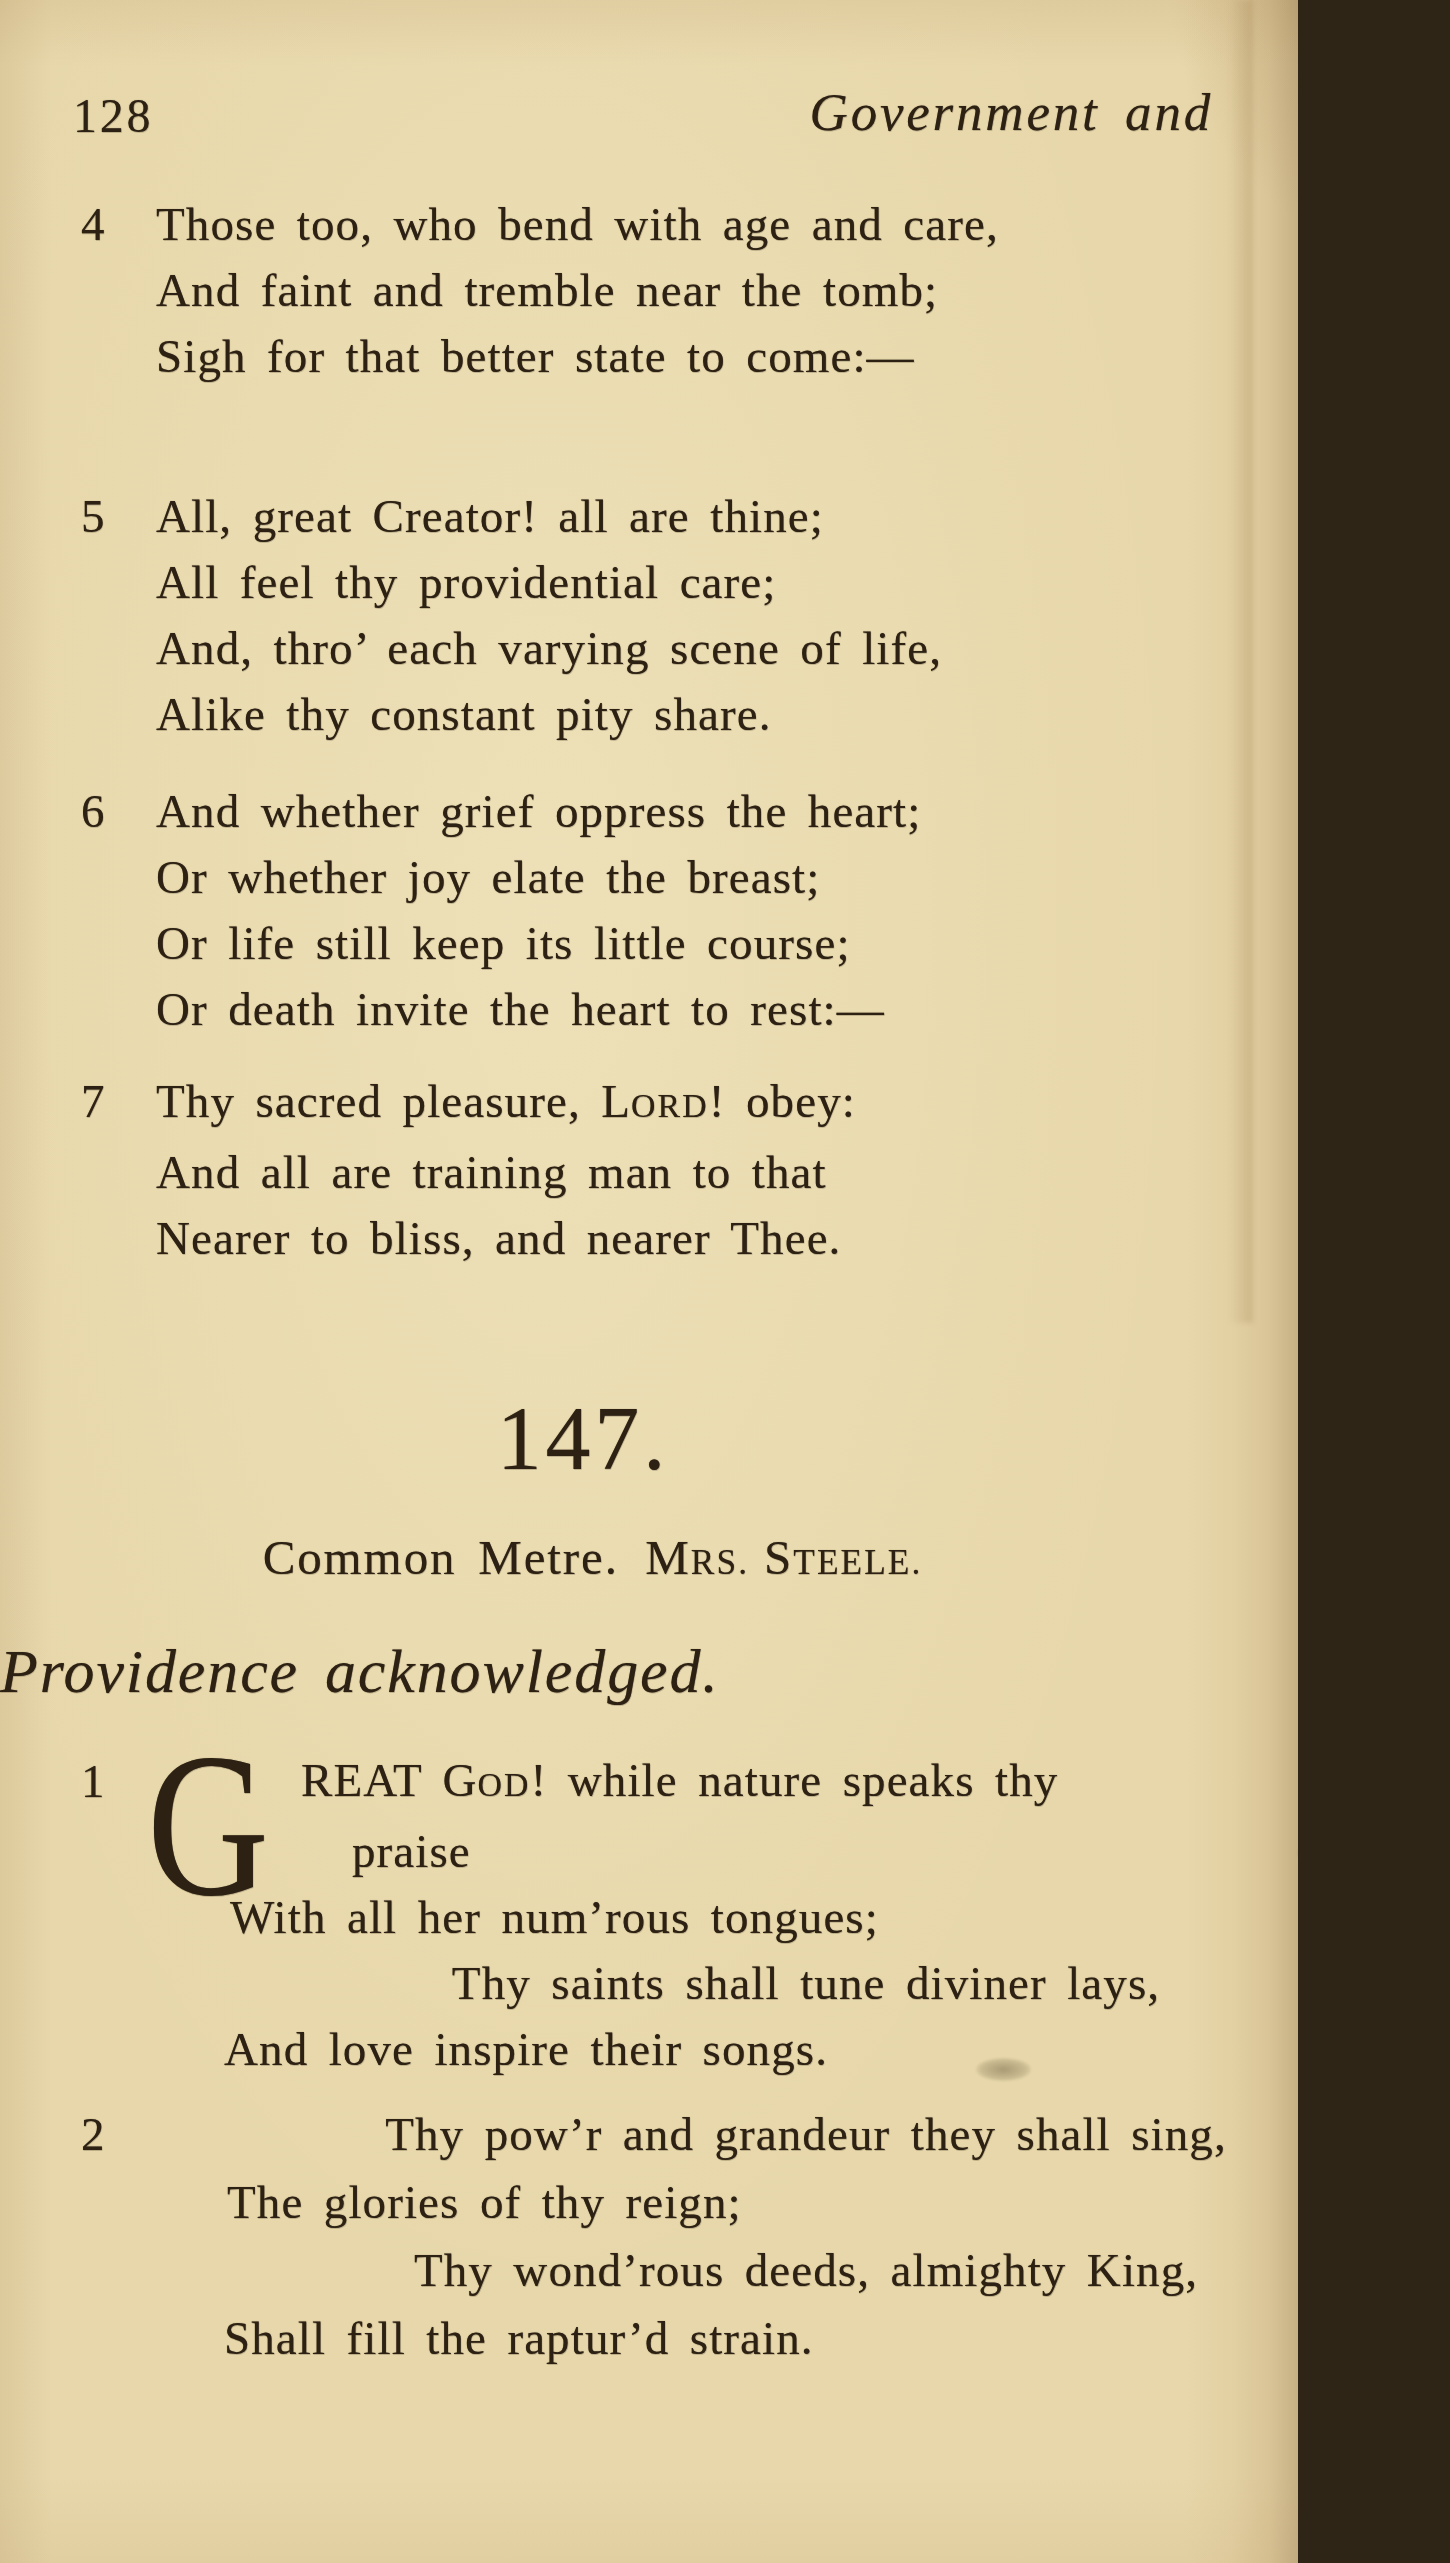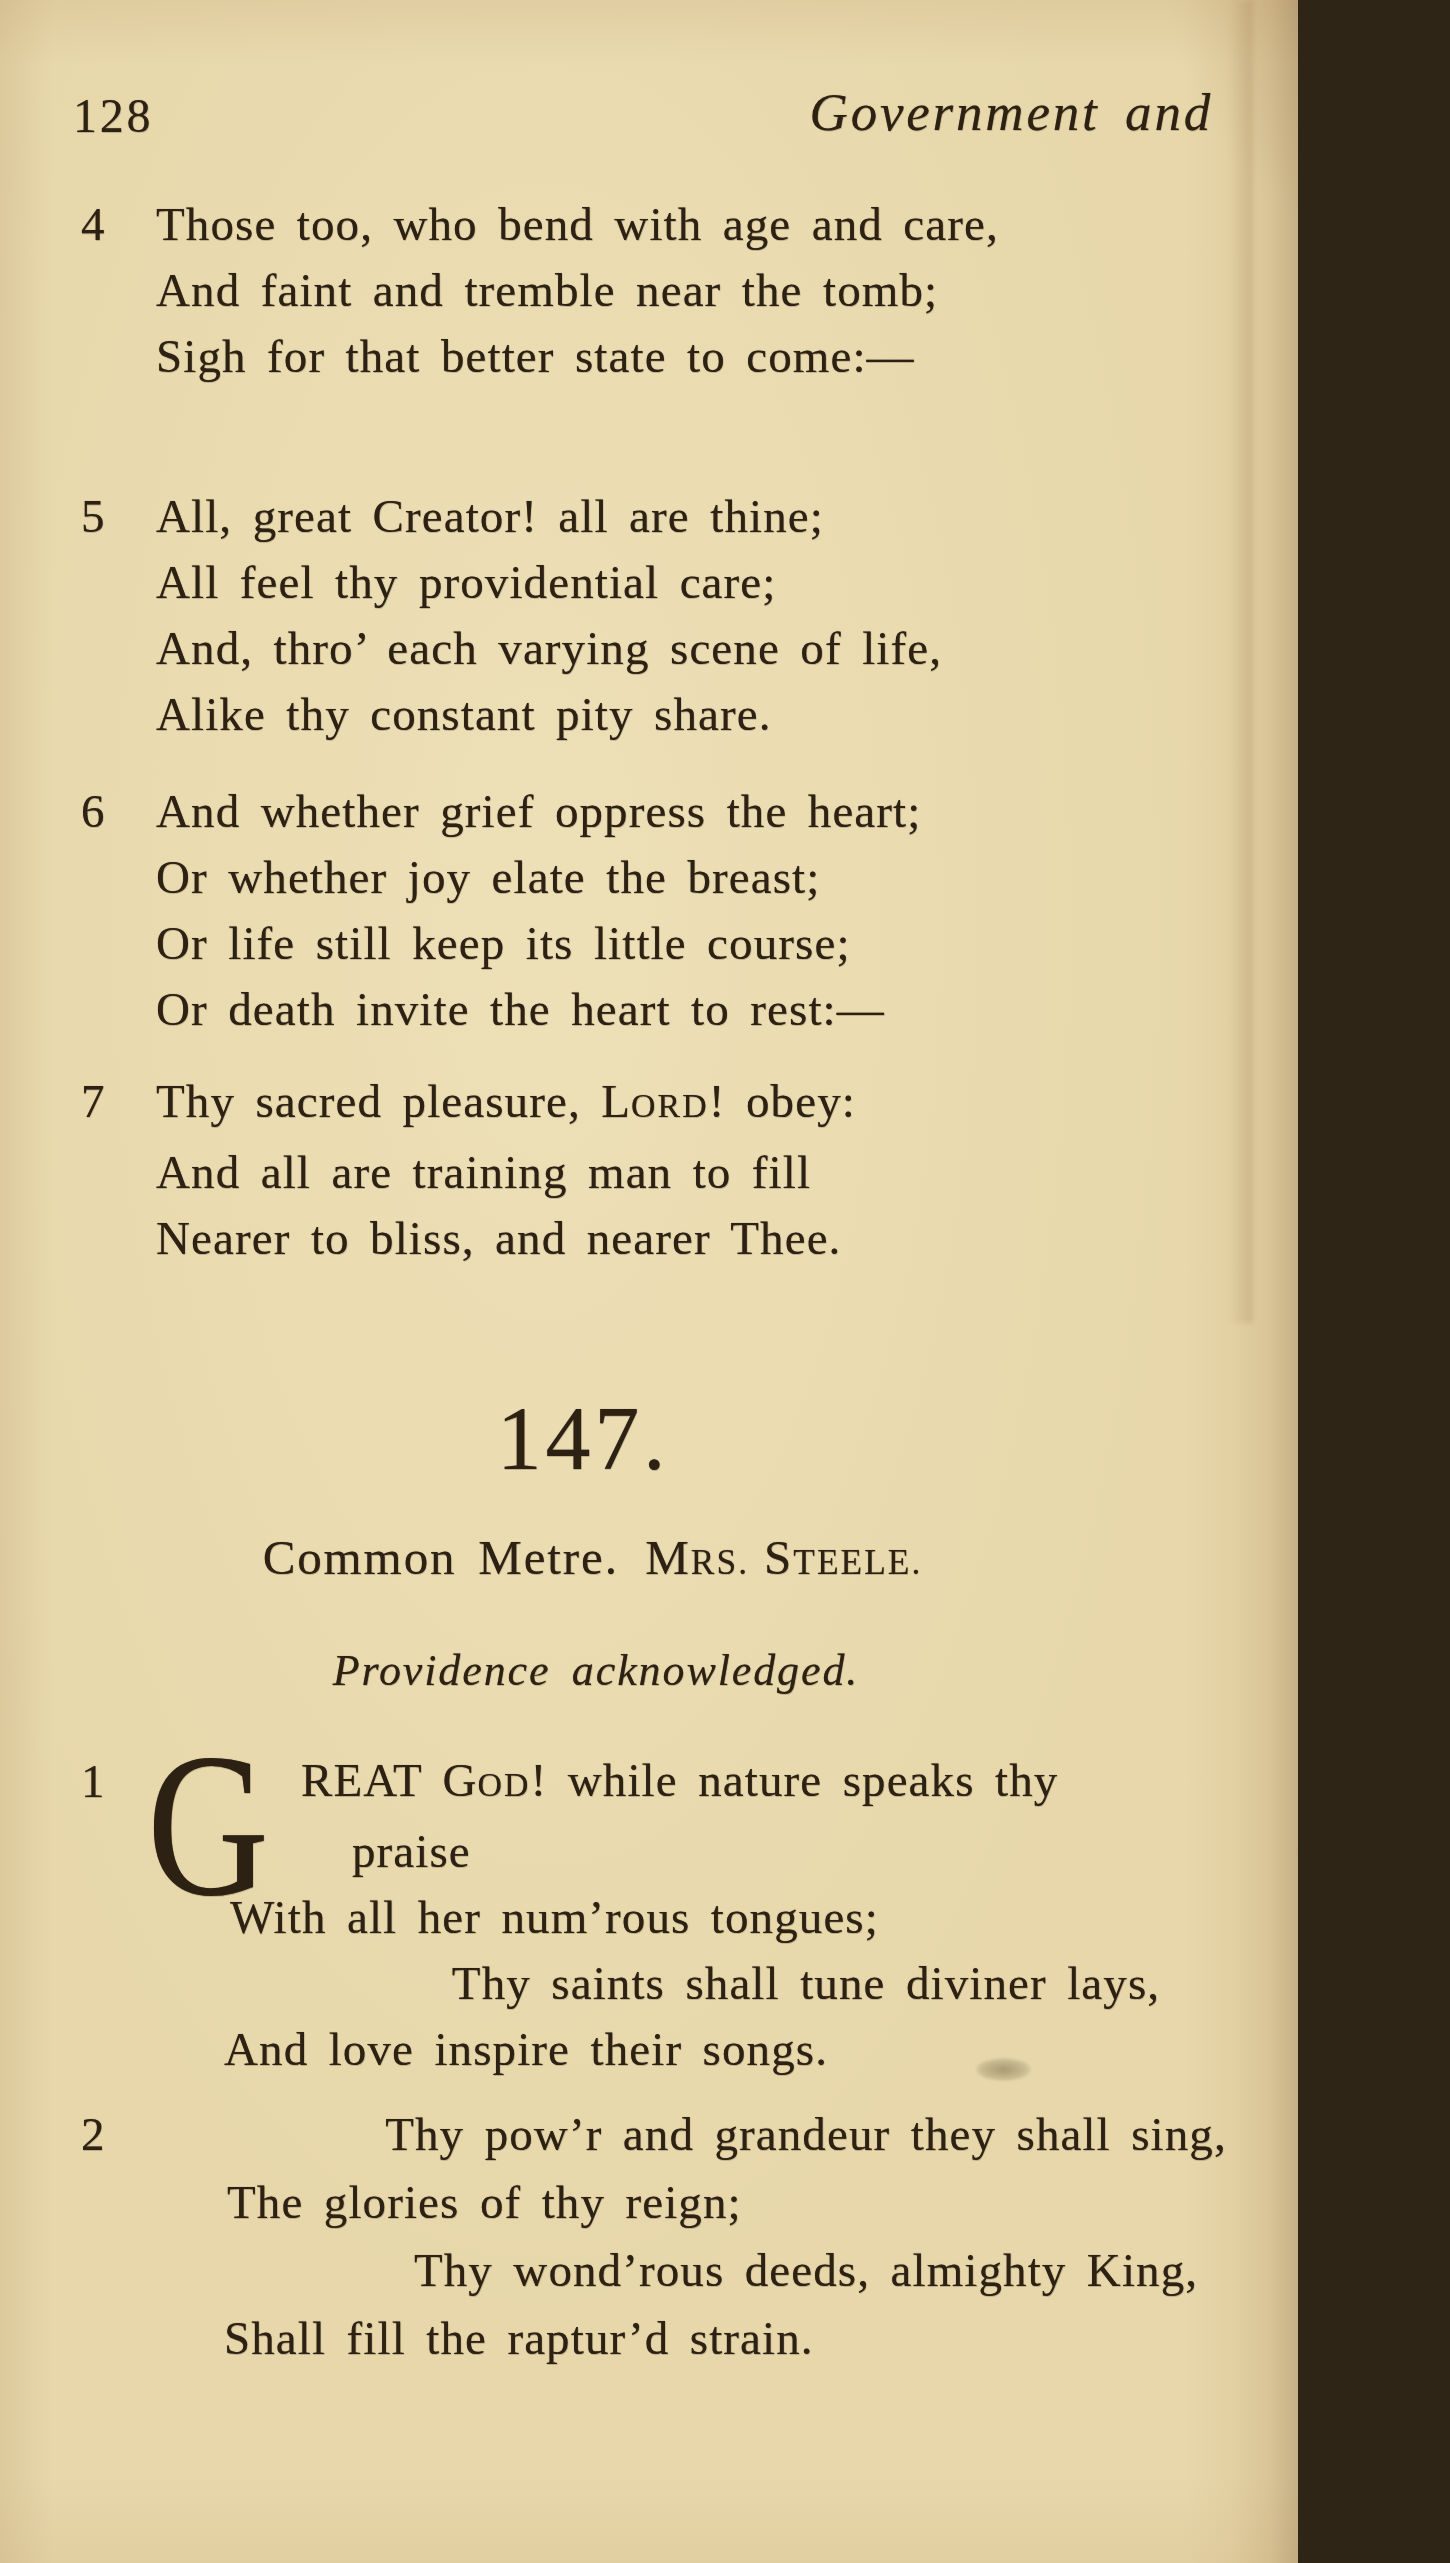--- a/index.html
+++ b/index.html
@@ -66,24 +66,22 @@
   }
   .hymn-meta {
     position: absolute; left: 0; right: 113px; top: 1525px;
     text-align: center;
     font-size: 49px; line-height: 66px; letter-spacing: 1.9px; word-spacing: 7.6px;
   }
   .hymn-meta .author-group { margin-left: 26.5px; }
   .hymn-meta .author-surname { margin-left: 15px; }
   .hymn-title {
     position: absolute; left: 0; right: 142px; top: 1638px;
-    text-align: center;
-    font-style: italic; font-size: 44px; line-height: 66px; letter-spacing: 1.9px;
+    font-style: italic; font-size: 62px; line-height: 66px; letter-spacing: 1.9px;
     word-spacing: 8.5px;
-    padding-left: 36px;
   }
   
   .ink-spot {
     position: absolute; left: 1298px; top: 1843px; width: 23px; height: 20px;
     border-radius: 50%;
     background: radial-gradient(circle at 45% 45%, rgba(118,52,24,0.85) 0%, rgba(150,81,43,0.55) 45%, rgba(150,81,43,0) 75%);
     filter: blur(0.9px);
   }
   .ink-smudge {
     position: absolute; left: 976px; top: 2058px; width: 55px; height: 23px;
@@ -126,21 +124,21 @@
     <span class="vnum ink">6</span>
     <p class="vline ink">And whether grief oppress the heart;</p>
     <p class="vline ink">Or whether joy elate the breast;</p>
     <p class="vline ink">Or life still keep its little course;</p>
     <p class="vline ink">Or death invite the heart to rest:—</p>
   </section>
 
   <section class="verse" style="top:1068px">
     <span class="vnum ink">7</span>
     <p class="vline ink"><span>Thy sacred pleasure, L</span><span class="sc">ORD</span><span>! obey:</span></p>
-    <p class="vline ink">And all are training man to fill</p>
+    <p class="vline ink">And all are training man to that</p>
     <p class="vline ink">Nearer to bliss, and nearer Thee.</p>
   </section>
 
   <h2 class="hymn-number ink">147.</h2>
 
   <div class="hymn-meta ink"><span>Common Metre.</span><span class="author-group"><span>M</span><span class="sc">RS.</span><span class="author-surname">S</span><span class="sc">TEELE.</span></span></div>
 
   <div class="hymn-title ink">Providence acknowledged.</div>
 
   <section class="verse v147" style="top:1747px">

